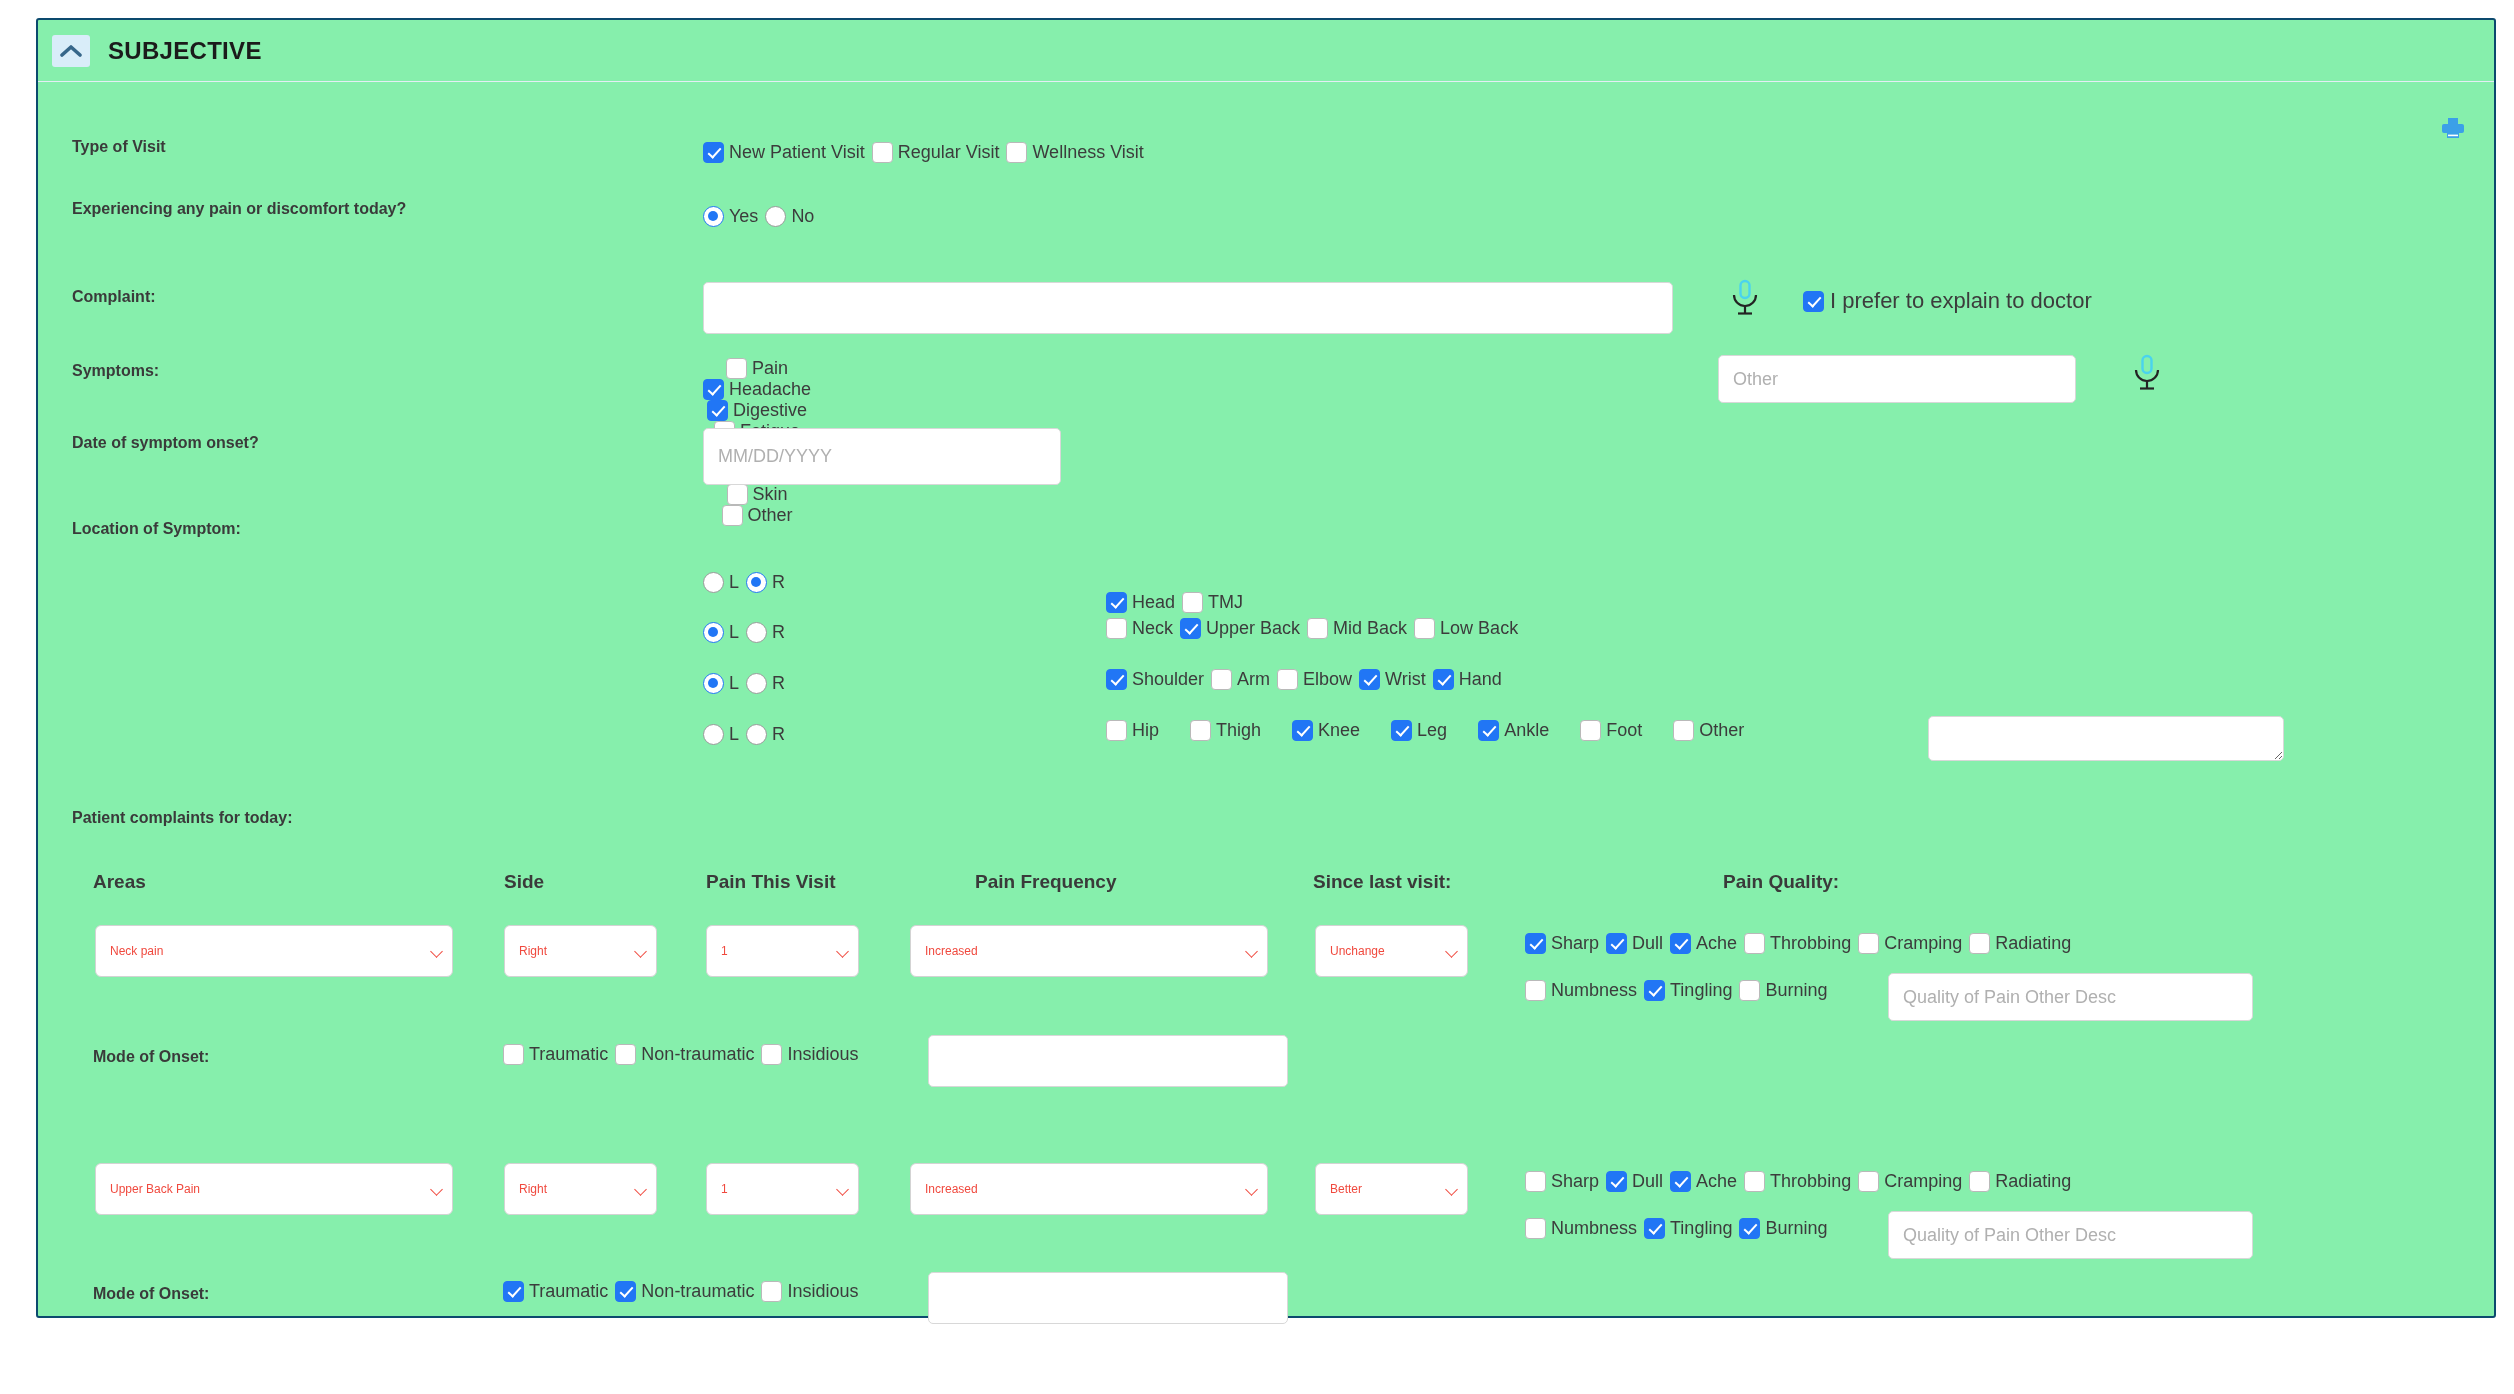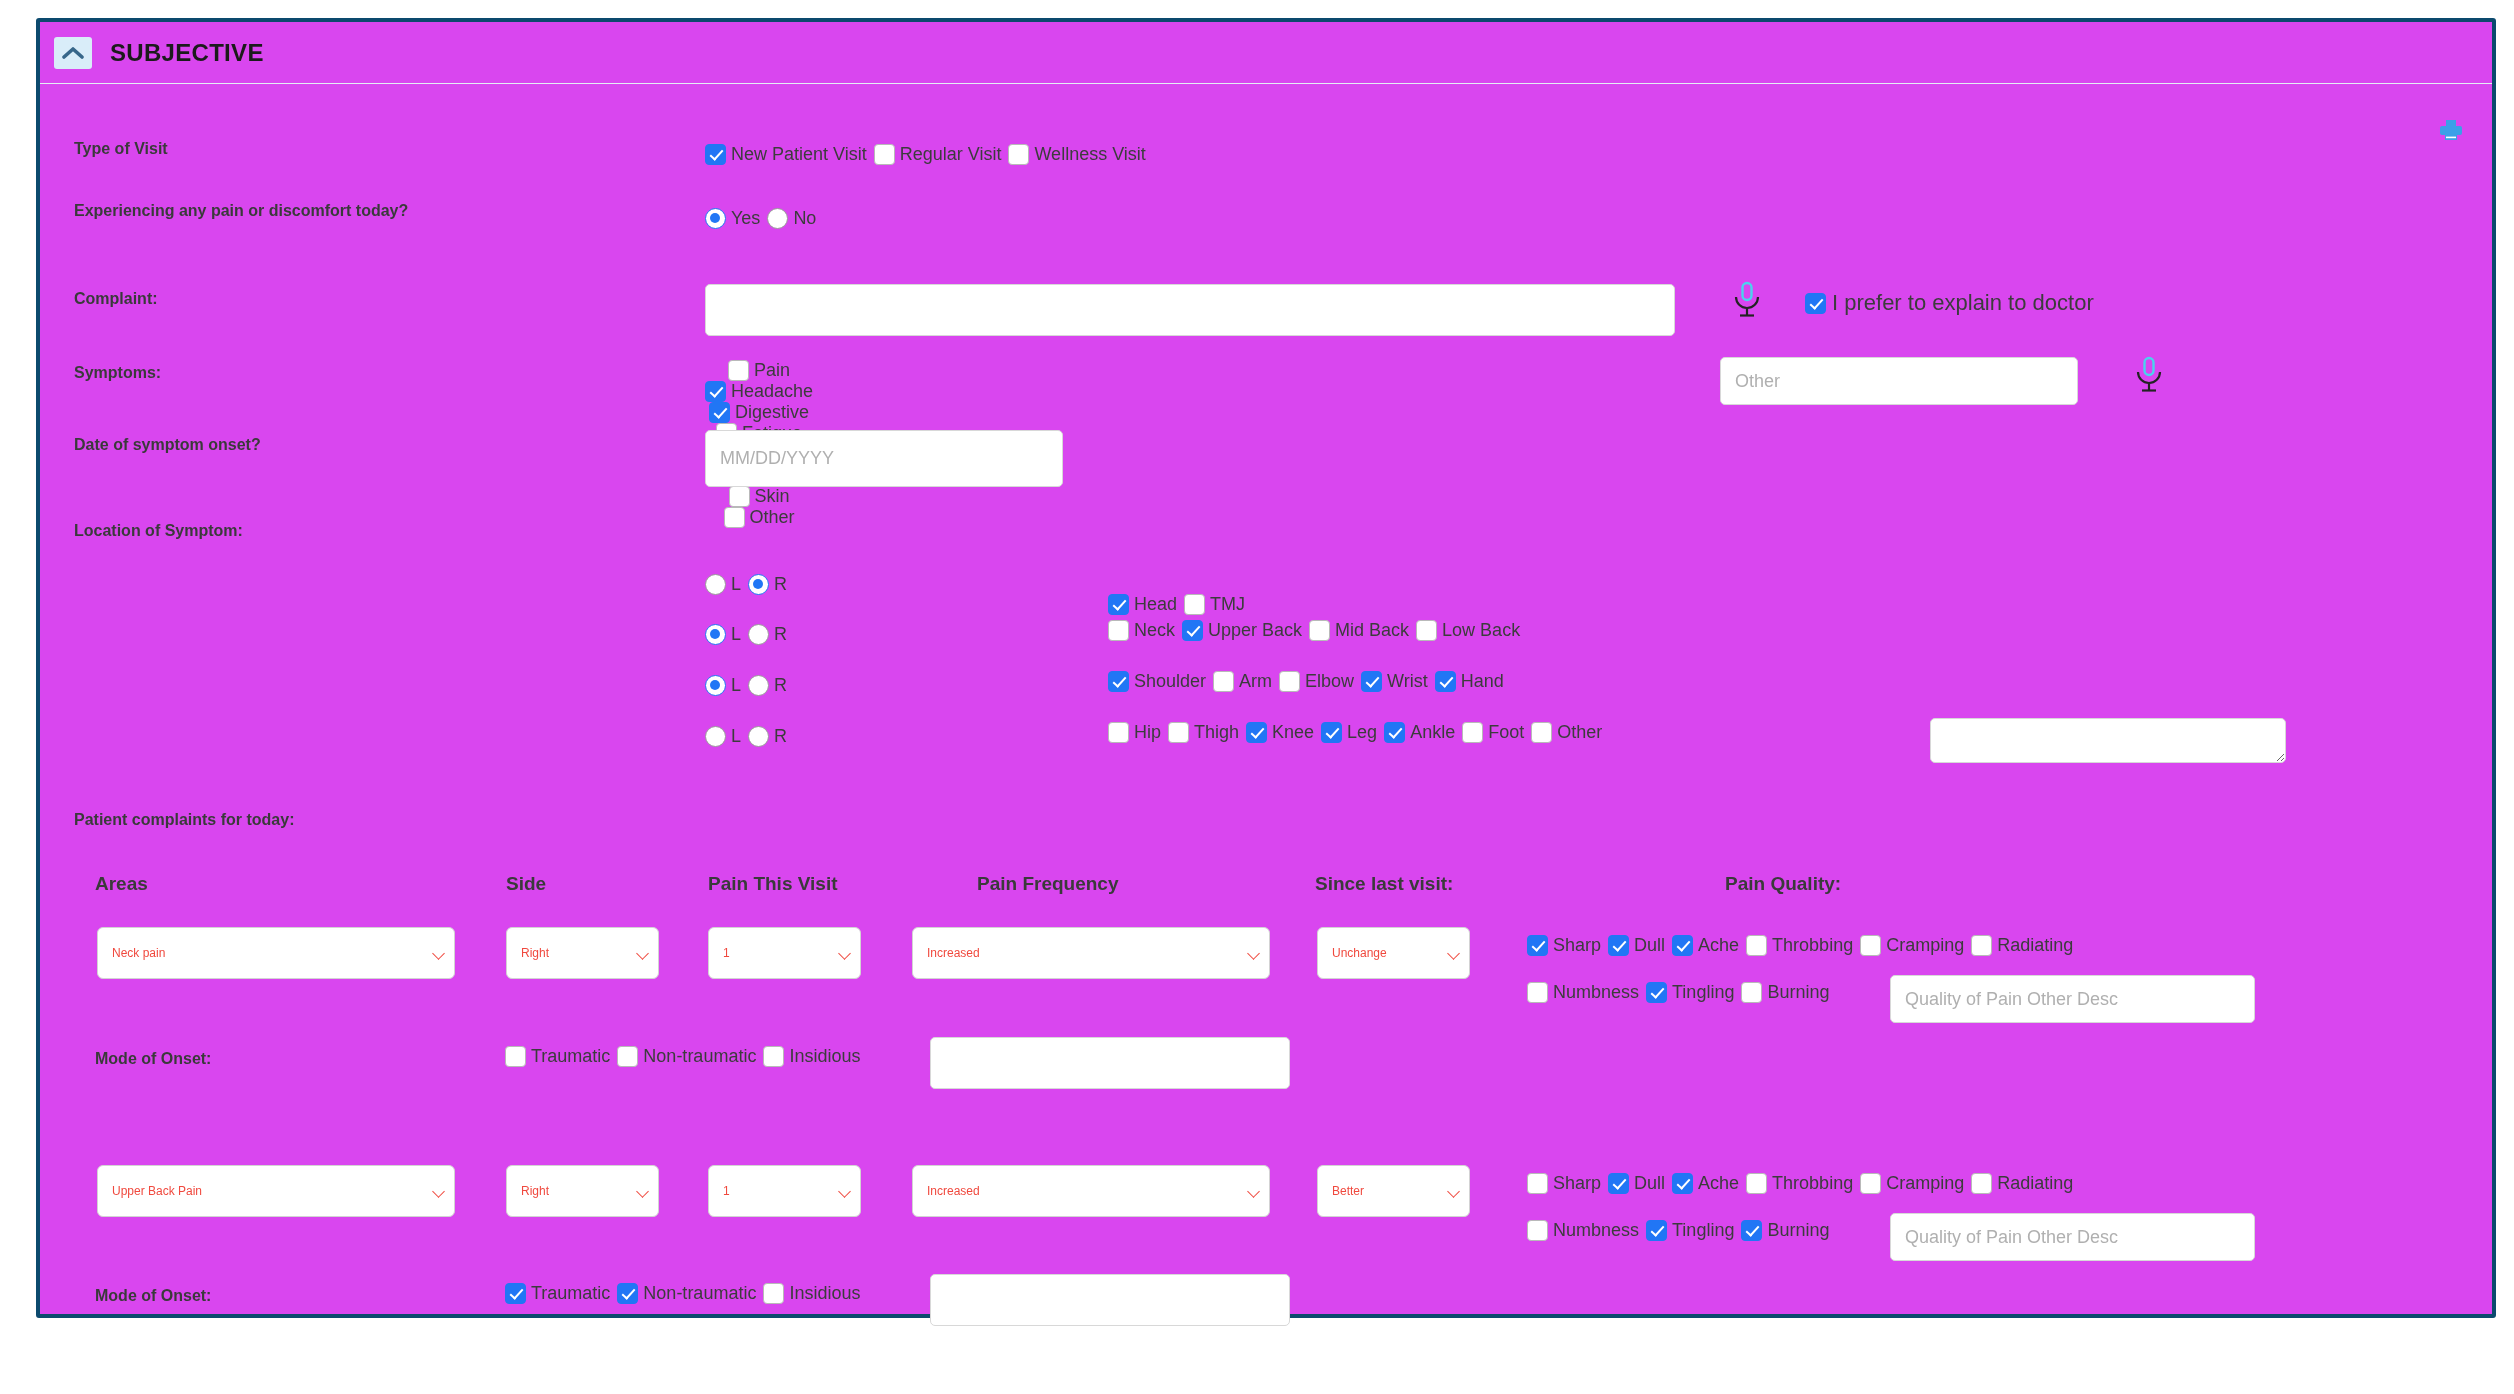--- a/index.html
+++ b/index.html
@@ -7,23 +7,23 @@
     margin: 0; padding: 0;
     background: #ffffff;
     font-family: "Liberation Sans", sans-serif;
   }
   body { width: 2514px; height: 1394px; position: relative; }
 
   .panel {
     position: absolute;
     left: 36px; top: 18px;
     width: 2460px; height: 1300px;
-    border: 4px solid #0c4a6e;
+    border: 2px solid #0c4a6e;
     border-radius: 3px;
-    background: #d946ef;
+    background: #86efac;
   }
 
   
   .panel-header {
     display: flex; align-items: center;
     height: 62px;
     padding-left: 14px;
     border-bottom: 1px solid #e4eef5;
   }
   .chev-box {
@@ -384,21 +384,21 @@
       <div class="row optrow" style="left:665px; top:704px;">
         <span class="opt">
           <span class="rd"></span>
           <span>L</span>
         </span>
         <span class="opt">
           <span class="rd"></span>
           <span>R</span>
         </span>
       </div>
-      <div class="row optrow" style="left:1068px; top:700px;">
+      <div class="row optrow" style="left:1068px; top:700px;gap:24px;">
         <span class="opt">
           <span class="cb"></span>
           <span>Hip</span>
         </span>
         <span class="opt">
           <span class="cb"></span>
           <span>Thigh</span>
         </span>
         <span class="opt">
           <span class="cb on"></span>

